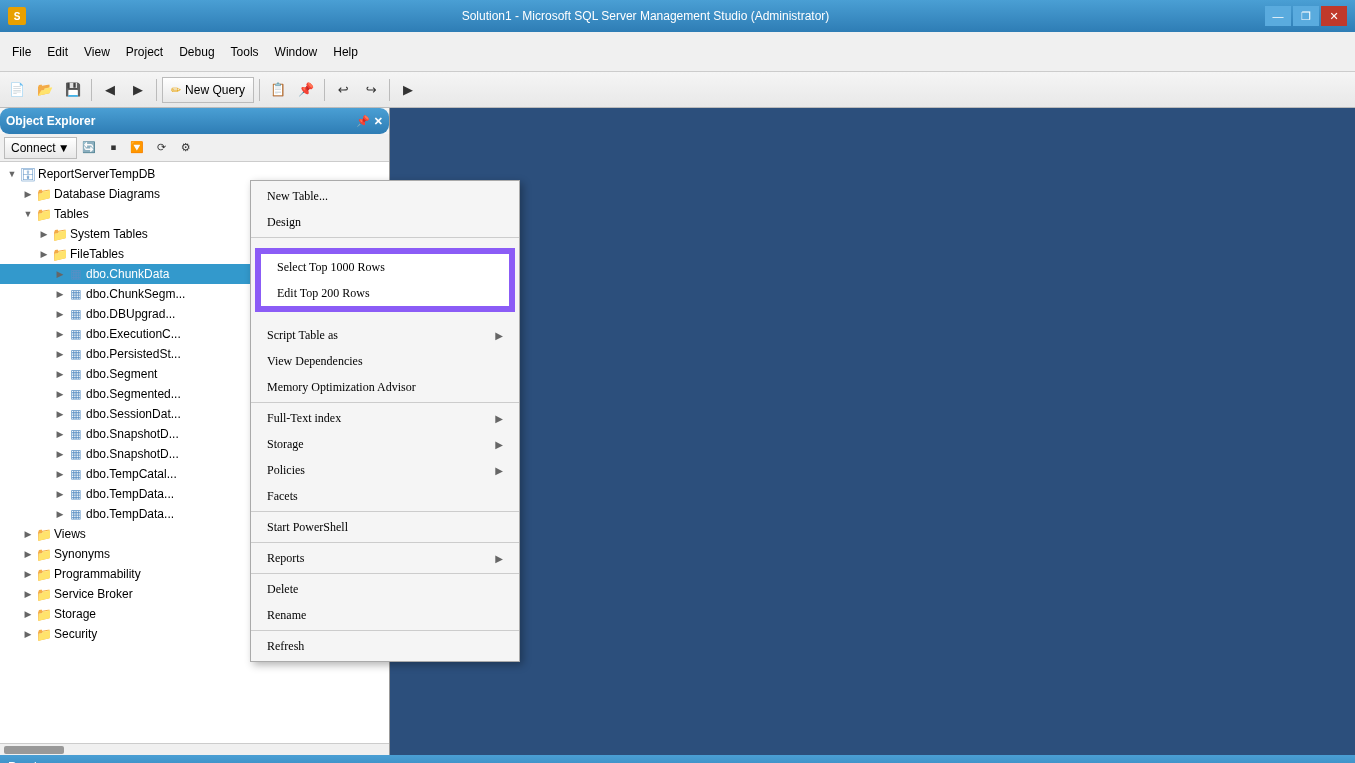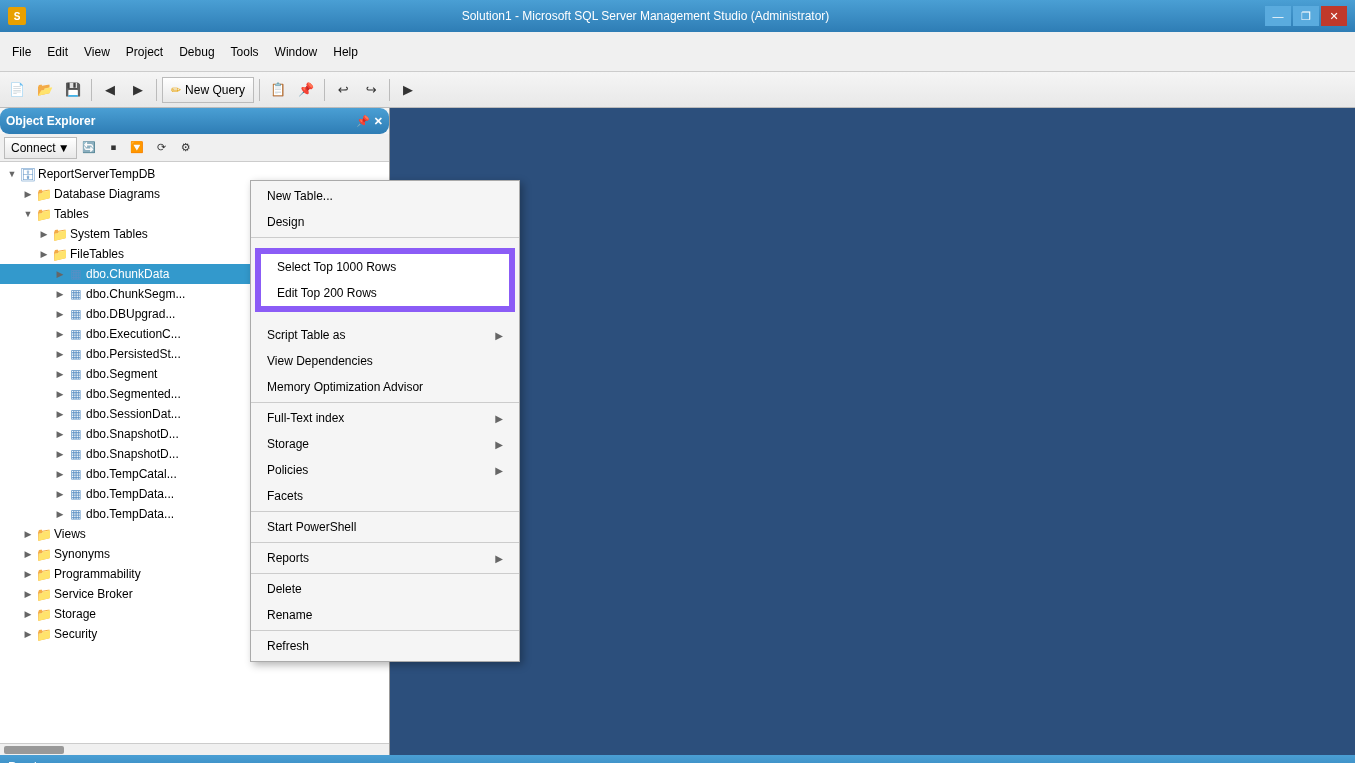--- a/index.html
+++ b/index.html
@@ -216,20 +216,21 @@
     #context-menu {
       position: absolute;
       left: 250px;
       top: 180px;
       width: 270px;
       background: #f5f5f5;
       border: 1px solid #aaa;
       box-shadow: 3px 3px 8px rgba(0,0,0,0.3);
       z-index: 1000;
       padding: 2px 0;
+      font-family: Liberation Serif, serif;
     }
     .ctx-item {
       padding: 4px 16px;
       cursor: pointer;
       font-size: 12px;
       color: #000;
       display: flex;
       align-items: center;
       justify-content: space-between;
       height: 26px;

